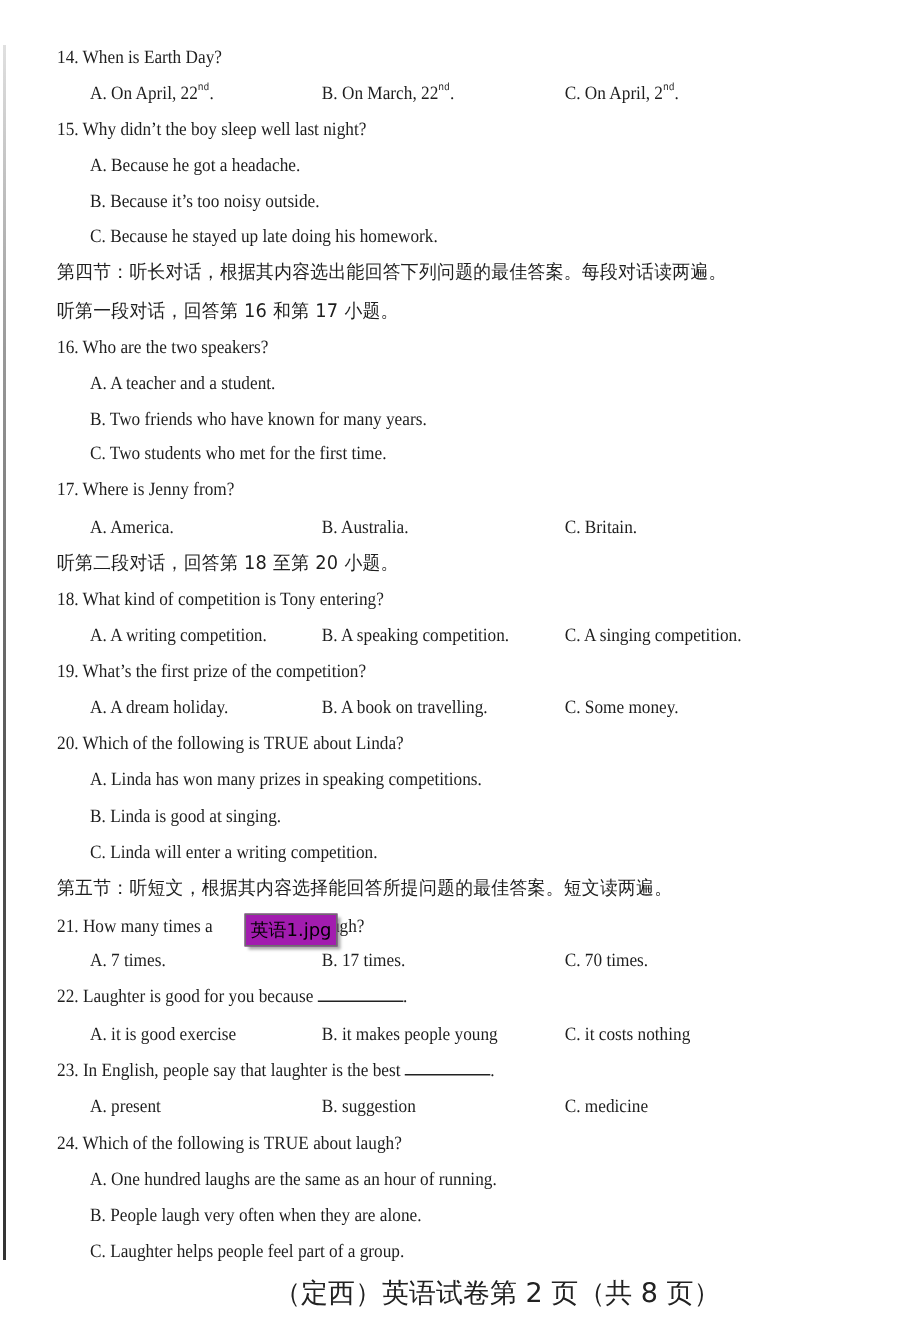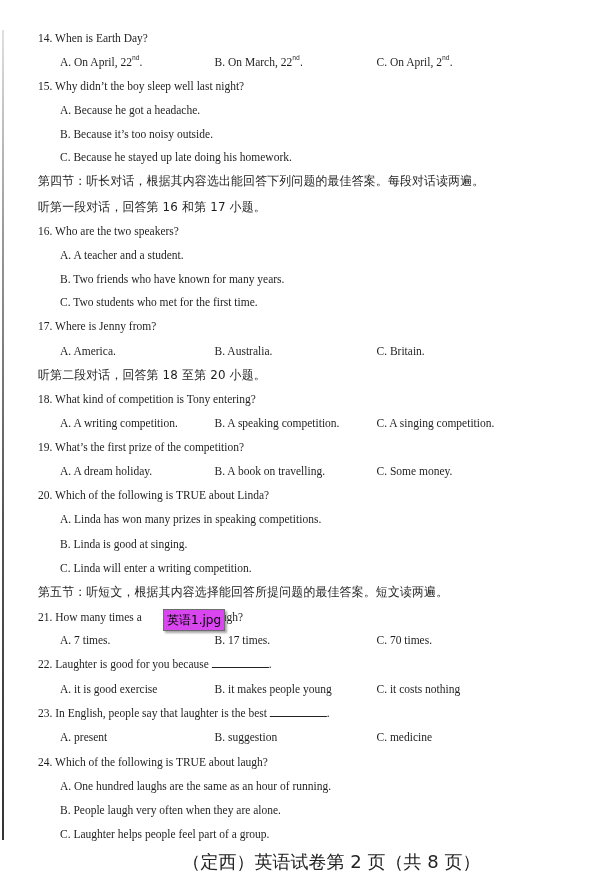--- a/index.html
+++ b/index.html
@@ -27,21 +27,21 @@
   .colC { left: 344px; }
   sup { font-size: 7px; vertical-align: 6px; line-height: 0; font-family: Liberation Mono, monospace; }
   .blank { display: inline-block; width: 62px; border-bottom: 1px solid #222; height: 10px; margin-left: 3px; }
   .footer {
     position: absolute; left: 16px; width: 611px; top: 850px; text-align: center;
     font-family: "DejaVu Sans", sans-serif; font-size: 18px; color: #222;
   }
   .footer span { position: relative; left: 10px; }
   .tooltip {
     position: absolute; left: 163px; top: 609px; height: 20px; padding: 0 3px;
-    background: #d946ef; border: 1px solid #6d6d6d;
+    background: #a21caf; border: 1px solid #6d6d6d;
     box-shadow: 2px 2px 2px rgba(0,0,0,0.35);
     font-family: "DejaVu Sans", sans-serif; font-size: 12px; line-height: 20px; color: #000;
   }
   .watermark {
     position: absolute; left: 448px; top: 828px; width: 160px; height: 60px;
     color: #ffffff; font-family: "DejaVu Sans", sans-serif;
     text-shadow: 0 0 2px #8c8c8c, 0 0 1px #777;
   }
   .wm-title { font-size: 34px; font-weight: bold; letter-spacing: 2px; line-height: 36px; }
   .wm-url { font-size: 15px; line-height: 16px; letter-spacing: 0.5px; }

